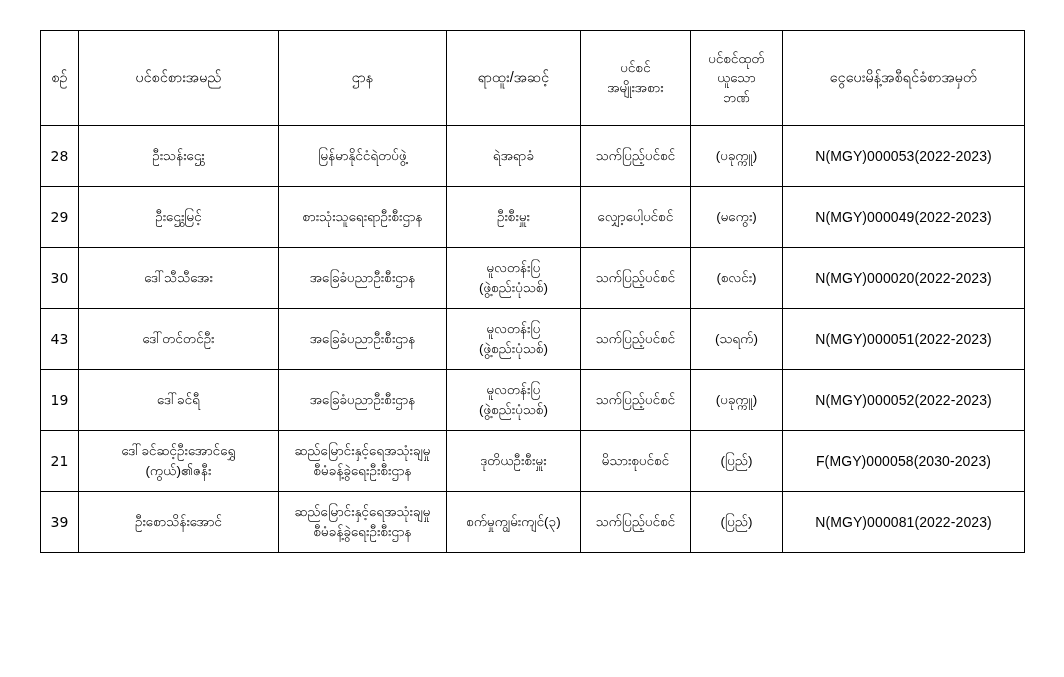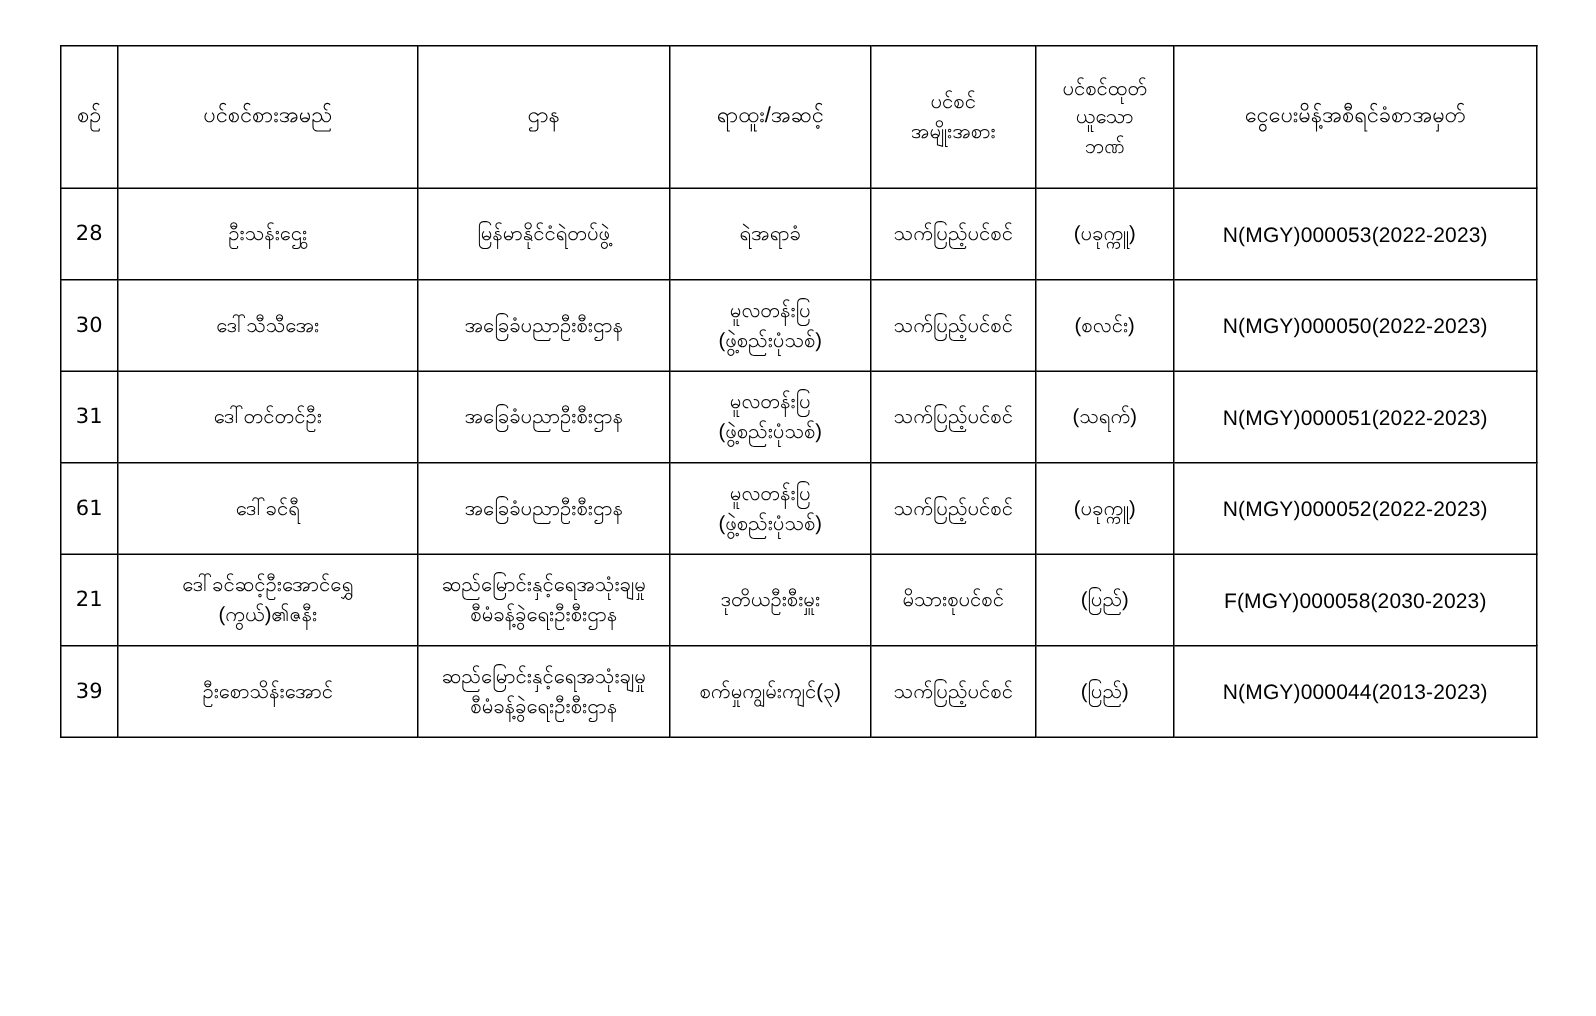--- a/index.html
+++ b/index.html
@@ -127,65 +127,84 @@
         </td>
         <td class="mm">
           <span class="sub-line">သက်ပြည့်ပင်စင်</span>
         </td>
         <td class="mm">
           <span class="sub-line">(ပခုက္ကူ)</span>
         </td>
         <td class="cell-acct">N(MGY)000053(2022-2023)</td>
       </tr>
 
+      <tr>
+        <td class="cell-no">29</td>
+        <td class="mm">
+          <span class="sub-line">ဦးဌွေးမြင့်</span>
+        </td>
+        <td class="mm">
+          <span class="sub-line">စားသုံးသူရေးရာဦးစီးဌာန</span>
+        </td>
+        <td class="mm">
+          <span class="sub-line">ဦးစီးမှူး</span>
+        </td>
+        <td class="mm">
+          <span class="sub-line">လျှော့ပေါ့ပင်စင်</span>
+        </td>
+        <td class="mm">
+          <span class="sub-line">(မကွေး)</span>
+        </td>
+        <td class="cell-acct">N(MGY)000049(2022-2023)</td>
+      </tr>
 
       <tr>
         <td class="cell-no">30</td>
         <td class="mm">
           <span class="sub-line">ဒေါ်သီသီအေး</span>
         </td>
         <td class="mm">
           <span class="sub-line">အခြေခံပညာဦးစီးဌာန</span>
         </td>
         <td class="mm">
           <span class="sub-line">မူလတန်းပြ</span>
           <span class="sub-line">(ဖွဲ့စည်းပုံသစ်)</span>
         </td>
         <td class="mm">
           <span class="sub-line">သက်ပြည့်ပင်စင်</span>
         </td>
         <td class="mm">
           <span class="sub-line">(စလင်း)</span>
         </td>
-        <td class="cell-acct">N(MGY)000050(2022-2023)</td>
-      </tr>
-
-      <tr>
-        <td class="cell-no">31</td>
+        <td class="cell-acct">N(MGY)000020(2022-2023)</td>
+      </tr>
+
+      <tr>
+        <td class="cell-no">43</td>
         <td class="mm">
           <span class="sub-line">ဒေါ်တင်တင်ဦး</span>
         </td>
         <td class="mm">
           <span class="sub-line">အခြေခံပညာဦးစီးဌာန</span>
         </td>
         <td class="mm">
           <span class="sub-line">မူလတန်းပြ</span>
           <span class="sub-line">(ဖွဲ့စည်းပုံသစ်)</span>
         </td>
         <td class="mm">
           <span class="sub-line">သက်ပြည့်ပင်စင်</span>
         </td>
         <td class="mm">
           <span class="sub-line">(သရက်)</span>
         </td>
         <td class="cell-acct">N(MGY)000051(2022-2023)</td>
       </tr>
 
       <tr>
-        <td class="cell-no">61</td>
+        <td class="cell-no">19</td>
         <td class="mm">
           <span class="sub-line">ဒေါ်ခင်ရီ</span>
         </td>
         <td class="mm">
           <span class="sub-line">အခြေခံပညာဦးစီးဌာန</span>
         </td>
         <td class="mm">
           <span class="sub-line">မူလတန်းပြ</span>
           <span class="sub-line">(ဖွဲ့စည်းပုံသစ်)</span>
         </td>
@@ -232,17 +251,17 @@
         </td>
         <td class="mm">
           <span class="sub-line">စက်မှုကျွမ်းကျင်(၃)</span>
         </td>
         <td class="mm">
           <span class="sub-line">သက်ပြည့်ပင်စင်</span>
         </td>
         <td class="mm">
           <span class="sub-line">(ပြည်)</span>
         </td>
-        <td class="cell-acct">N(MGY)000044(2013-2023)</td>
+        <td class="cell-acct">N(MGY)000081(2022-2023)</td>
       </tr>
     </tbody>
   </table>
 </div>
 
 </body></html>

